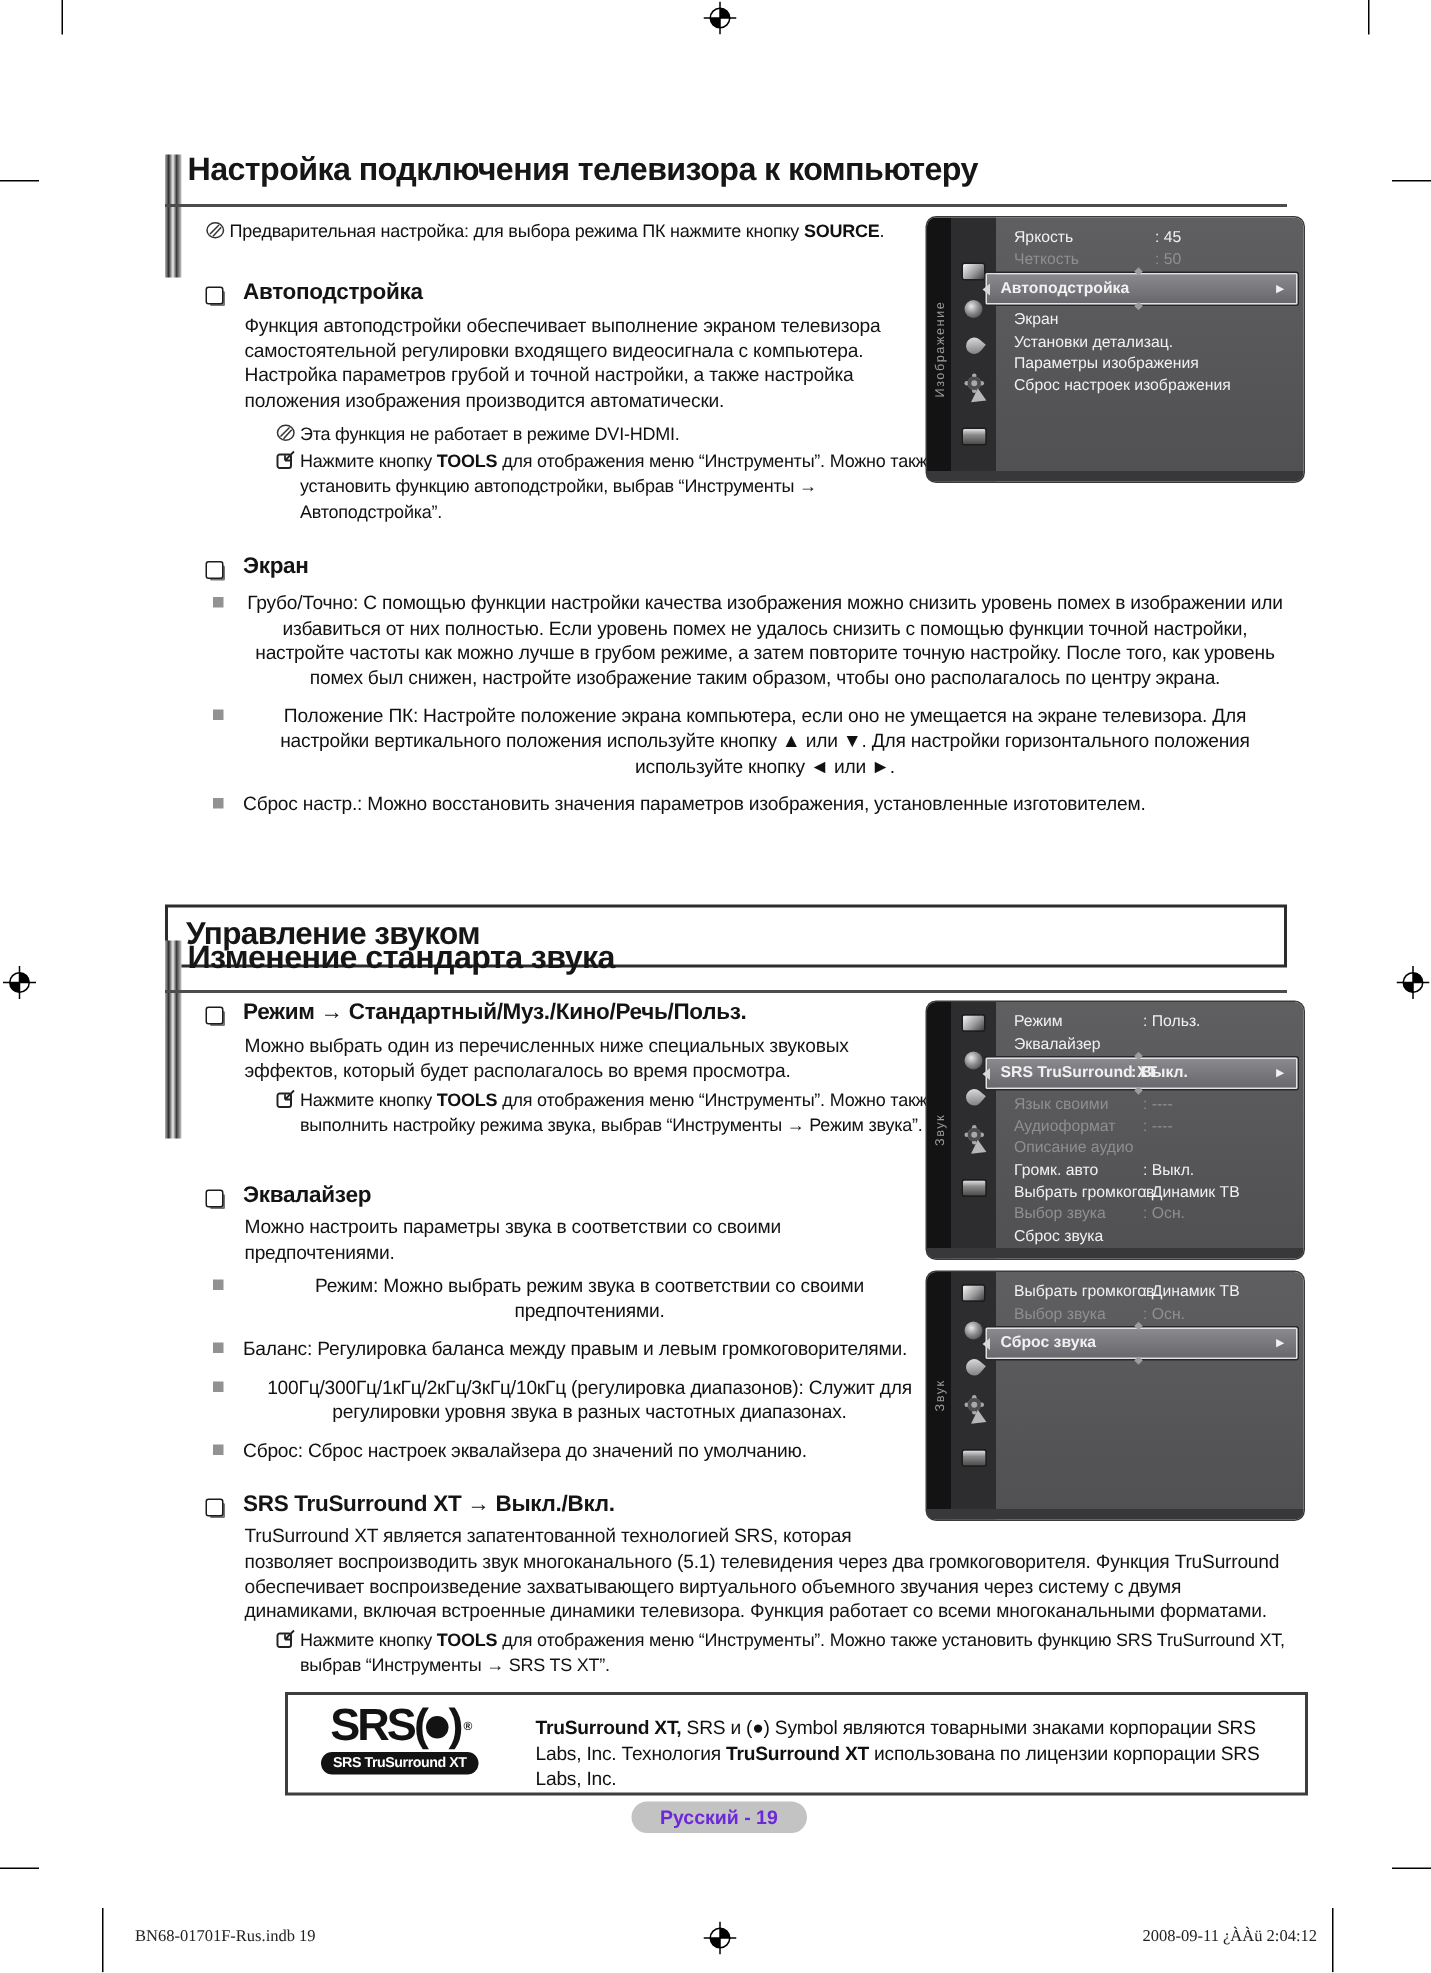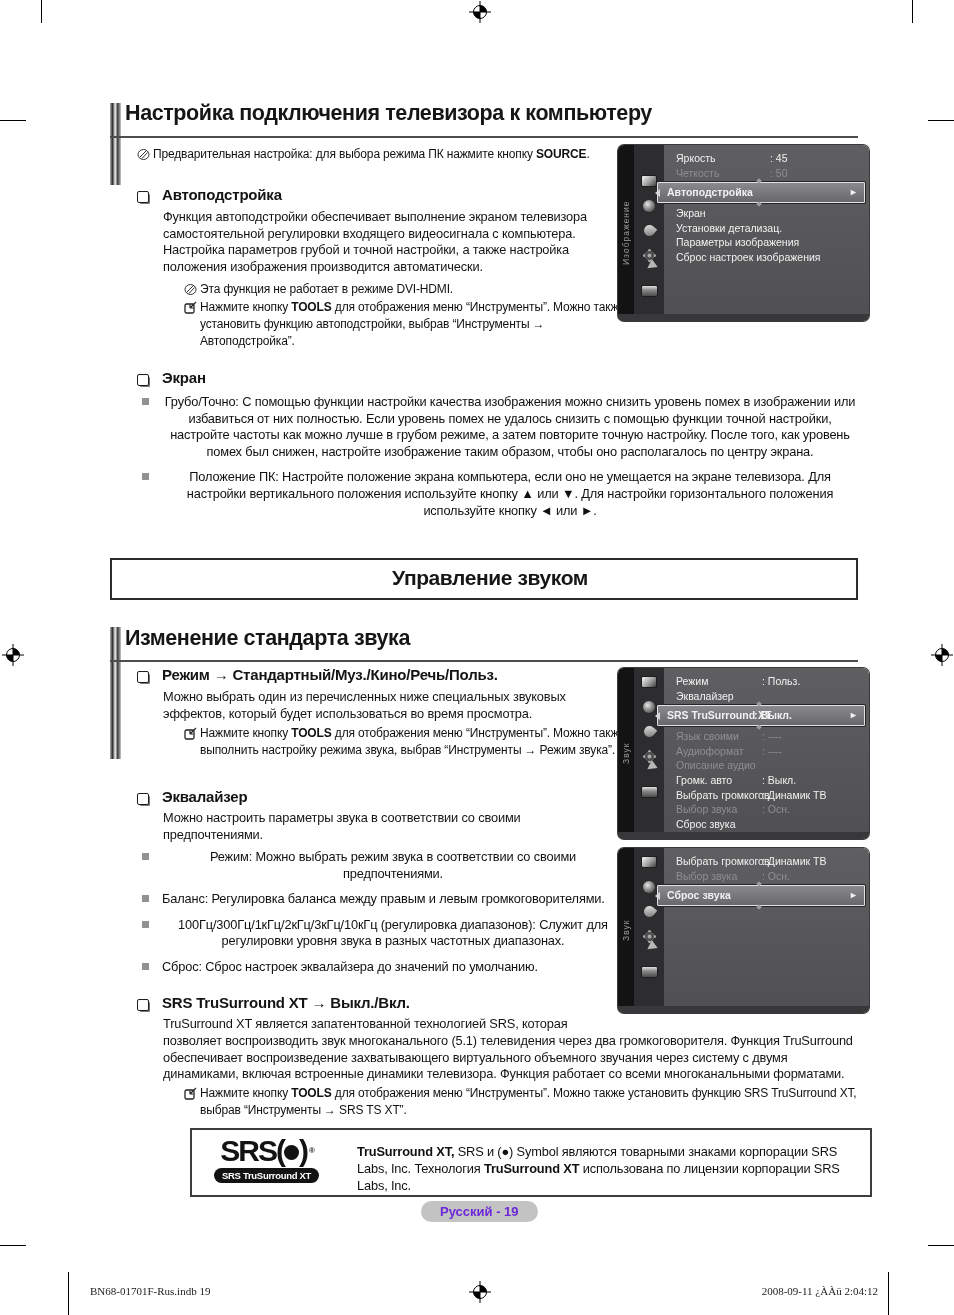--- a/index.html
+++ b/index.html
@@ -171,20 +171,24 @@
 
   <div class="blist" style="left:142px;top:394px;width:716px;">
     <div class="bitem">
       <span class="sm-bullet"></span>
       <span class="btxt">Грубо/Точно: С помощью функции настройки качества изображения можно снизить уровень помех в изображении или избавиться от них полностью. Если уровень помех не удалось снизить с помощью функции точной настройки, настройте частоты как можно лучше в грубом режиме, а затем повторите точную настройку. После того, как уровень помех был снижен, настройте изображение таким образом, чтобы оно располагалось по центру экрана.</span>
     </div>
     <div class="bitem">
       <span class="sm-bullet"></span>
       <span class="btxt">Положение ПК: Настройте положение экрана компьютера, если оно не умещается на экране телевизора. Для настройки вертикального положения используйте кнопку ▲ или ▼. Для настройки горизонтального положения используйте кнопку ◄ или ►.</span>
     </div>
+    <div class="bitem">
+      <span class="sm-bullet"></span>
+      <span class="btxt">Сброс настр.: Можно восстановить значения параметров изображения, установленные изготовителем.</span>
+    </div>
   </div>
 
   <div class="tvmenu" style="left:618px;top:145px;width:215px;height:176px;">
     <div class="vstrip"></div>
     <div class="vlabel">Изображение</div>
     <div class="icons" style="padding-top: 30px;">
         <div class="mi picture-icon"></div>
         <div class="mi sound-icon"></div>
         <div class="mi channel-icon"></div>
         <div class="mi setup-icon"></div>
@@ -196,31 +200,31 @@
         <div class="mrow disabled"><span class="mlabel">Четкость</span><span class="mvalue" style="left: 100px;">: 50</span></div>
         <div class="mrow selected"><span class="mlabel">Автоподстройка</span><span class="marrow">►</span><span class="mnotch"></span><span class="mdot top"></span><span class="mdot bot"></span></div>
         <div class="mrow"><span class="mlabel">Экран</span></div>
         <div class="mrow"><span class="mlabel">Установки детализац.</span></div>
         <div class="mrow"><span class="mlabel">Параметры изображения</span></div>
         <div class="mrow"><span class="mlabel">Сброс настроек изображения</span></div>
       </div>
     <div class="mfoot"></div>
   </div>
 
-  <div class="frame-box" style="left:110px;top:558px;width:744px;height:38px;text-align:center;">
+  <div class="frame-box" style="left:110px;top:603px;width:744px;height:38px;">
     <div class="frame-title">Управление звуком</div>
   </div>
 
   <div class="accent-bar" style="left:110px;top:627px;height:132px;"></div>
   <div class="sec-title" style="left:125px;top:626px;">Изменение стандарта звука</div>
   <div class="sec-rule" style="left:110px;top:660px;width:748px;"></div>
 
   <span class="sq-bullet" style="left:137px;top:671px;"></span>
   <div class="h2" style="left:162px;top:666px;">Режим → Стандартный/Муз./Кино/Речь/Польз.</div>
-  <div class="body-text" style="left:163px;top:689px;width:452px;">Можно выбрать один из перечисленных ниже специальных звуковых эффектов, который будет использоваться во время просмотра.</div>
+  <div class="body-text" style="left:163px;top:689px;width:452px;">Можно выбрать один из перечисленных ниже специальных звуковых эффектов, который будет располагалось во время просмотра.</div>
 
   <div class="note-row" style="left:184px;top:725px;width:460px;">
     <span class="note-ico">
       <svg width="13" height="13">
           <rect x="1" y="3" width="9" height="9" rx="1.5" fill="none" stroke="#222" stroke-width="1.3"></rect>
           <path d="M12 1 L6 7 M6 7 L6 3.5 M6 7 L9.5 7" stroke="#222" stroke-width="1.2" fill="none"></path>
         </svg>
     </span>
     <span class="note-txt" style="width:432px;"><span>Нажмите кнопку </span><b>TOOLS</b><span> для отображения меню “Инструменты”. Можно также выполнить настройку режима звука, выбрав “Инструменты → Режим звука”.</span></span>
   </div>

